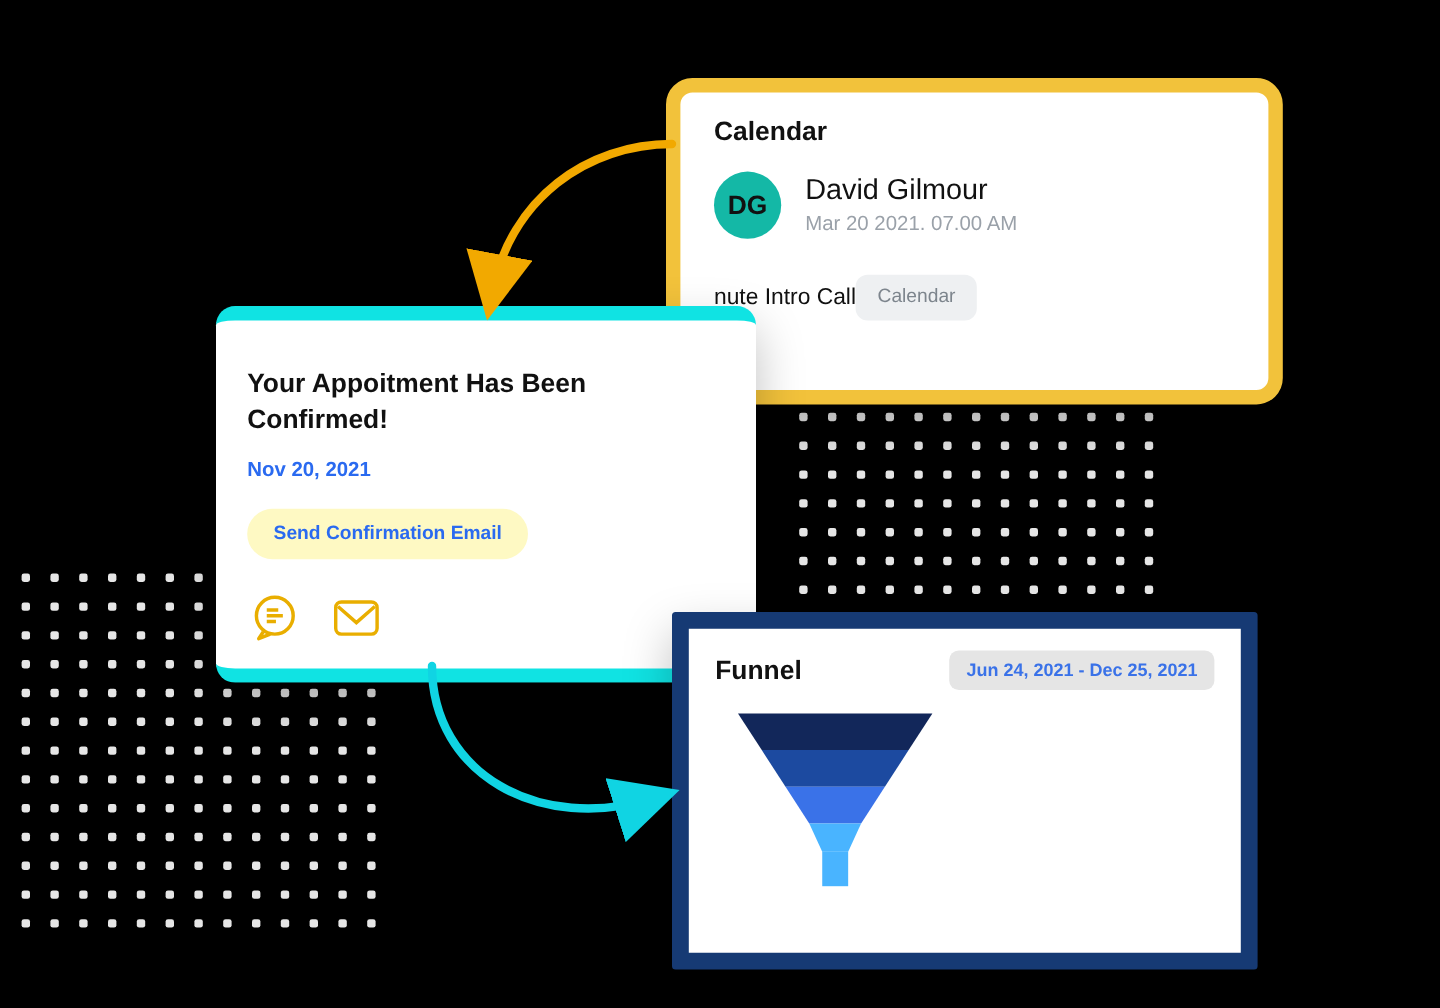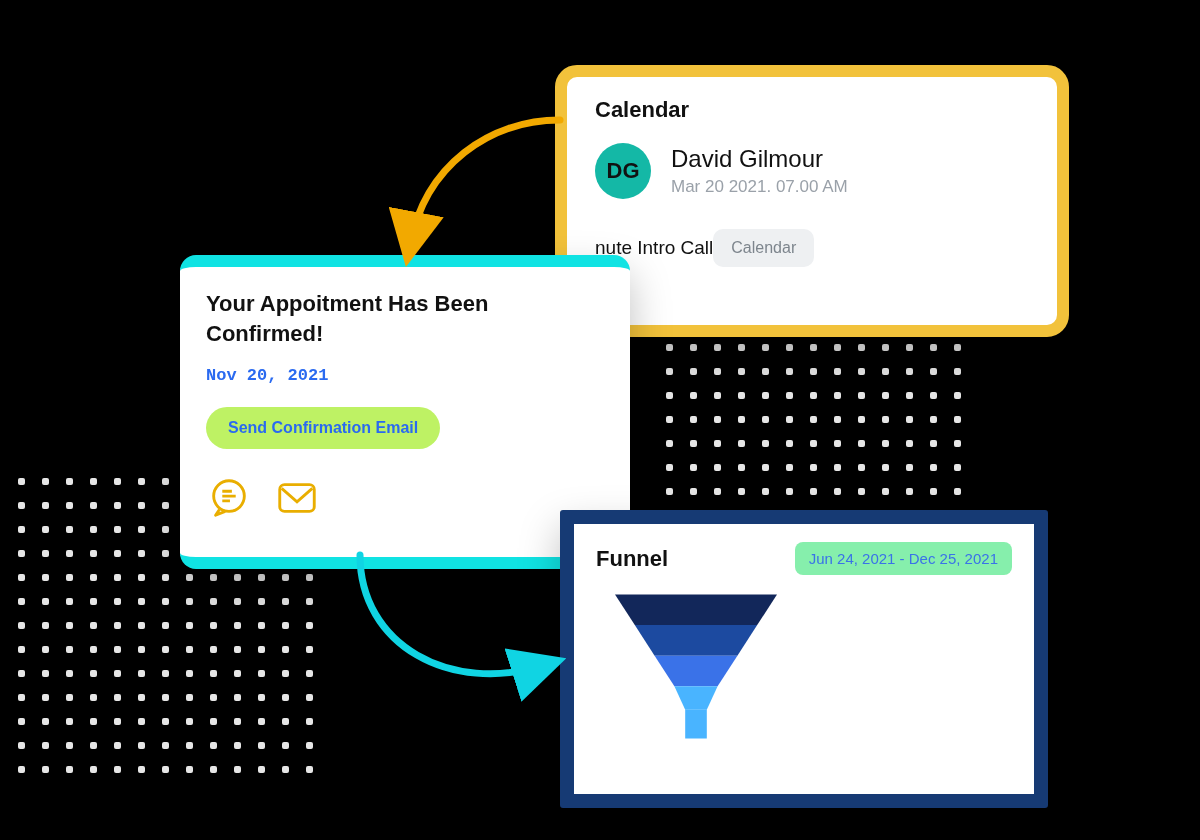--- a/index.html
+++ b/index.html
@@ -19,33 +19,33 @@
   .avatar{width:56px;height:56px;border-radius:50%;background:#14b8a6;display:flex;align-items:center;justify-content:center;font-weight:700;color:#111;font-size:22px;}
   .cal-text{margin-left:20px;}
   .cal-name{font-size:24px;color:#111;font-weight:500;}
   .cal-date{font-size:17px;color:#9aa1a9;margin-top:4px;}
   .cal-bottom{display:flex;align-items:center;justify-content:flex-start;margin-top:30px;}
   .cal-event{font-size:19px;color:#111;}
   .badge{background:#eef0f2;color:#7d858d;border-radius:10px;padding:10px 18px;font-size:16px;}
 
   
   .appt{left:180px;top:255px;width:450px;height:290px;border-top:12px solid #10e3e3;border-bottom:12px solid #10e3e3;border-radius:16px;}
-  .appt .inner{padding:22px 26px;}
+  .appt .inner{padding:38px 26px;}
   .appt-title{font-weight:800;font-size:22px;color:#111;line-height:1.35;}
-  .appt-date{color:#2a6af0;font-weight:700;font-size:17px;margin-top:18px;font-family:Liberation Mono, monospace;}
-  .appt-btn{display:inline-block;margin-top:22px;background:#bef264;color:#2a6af0;border-radius:999px;padding:12px 22px;font-weight:700;font-size:16px;cursor:pointer;}
+  .appt-date{color:#2a6af0;font-weight:700;font-size:17px;margin-top:18px;}
+  .appt-btn{display:inline-block;margin-top:22px;background:#fef9c3;color:#2a6af0;border-radius:999px;padding:12px 22px;font-weight:700;font-size:16px;cursor:pointer;}
   .appt-icons{display:flex;gap:22px;margin-top:26px;}
   .iconbox{width:46px;height:46px;color:#e9ae00;}
 
   
   .fun{left:560px;top:510px;width:460px;height:270px;border:14px solid #163a74;border-radius:3px;}
   .fun .inner{padding:18px 22px 14px 22px;}
   .fun-head{display:flex;align-items:center;justify-content:space-between;}
   .fun-title{font-weight:800;font-size:22px;color:#111;}
-  .fun-range{background:#86efac;color:#3a72e8;font-weight:400;font-size:15px;border-radius:8px;padding:8px 14px;}
+  .fun-range{background:#e5e5e5;color:#3a72e8;font-weight:700;font-size:15px;border-radius:8px;padding:8px 14px;}
   .fun-body{display:flex;margin-top:16px;}
   .fun-left{width:200px;display:flex;justify-content:center;}
   .fun-right{flex:1;padding-left:10px;}
   .legend{display:flex;align-items:center;gap:12px;margin-bottom:14px;}
   .legend .dot{width:10px;height:10px;border-radius:50%;}
   .legend .bar{flex:1;height:11px;background:#e9ecef;border-radius:6px;}
   .fun-amount{font-weight:800;font-size:36px;color:#111;margin-top:8px;}
 
   
   .arrow{position:absolute;pointer-events:none;}

